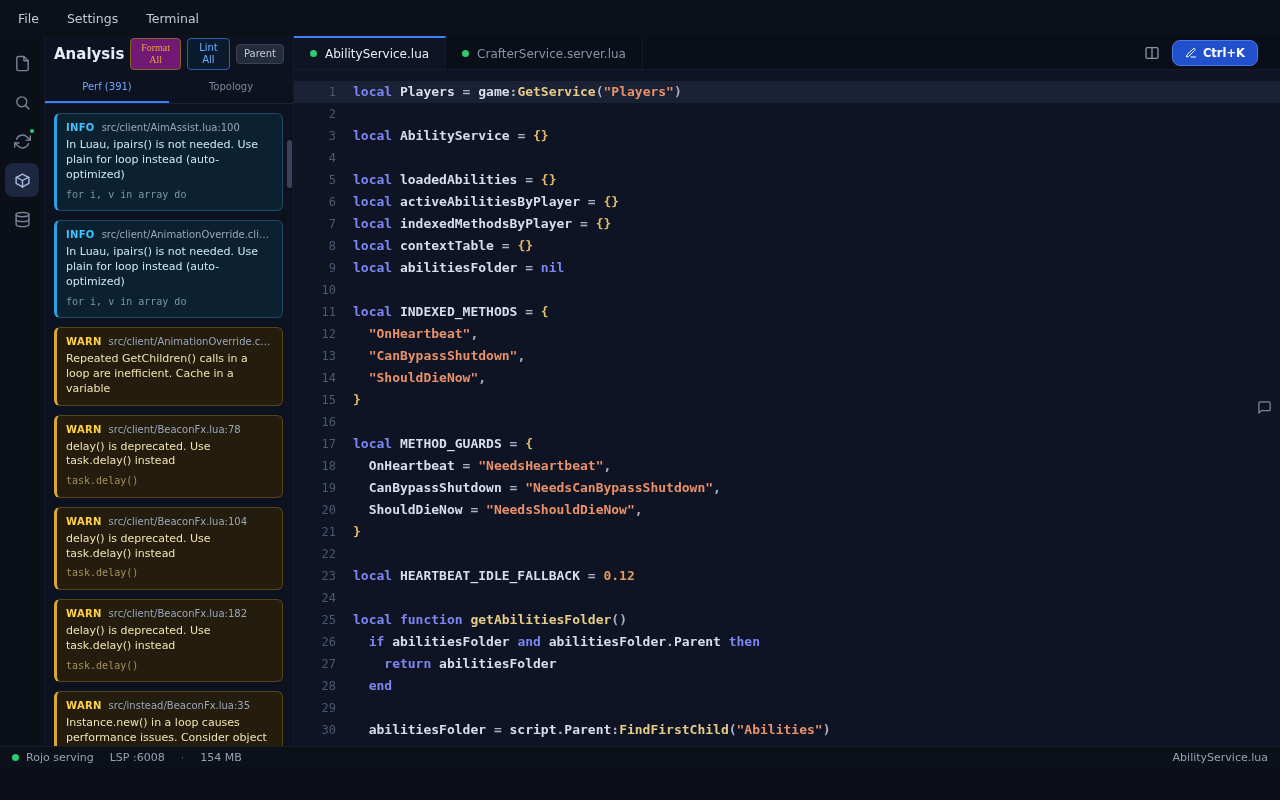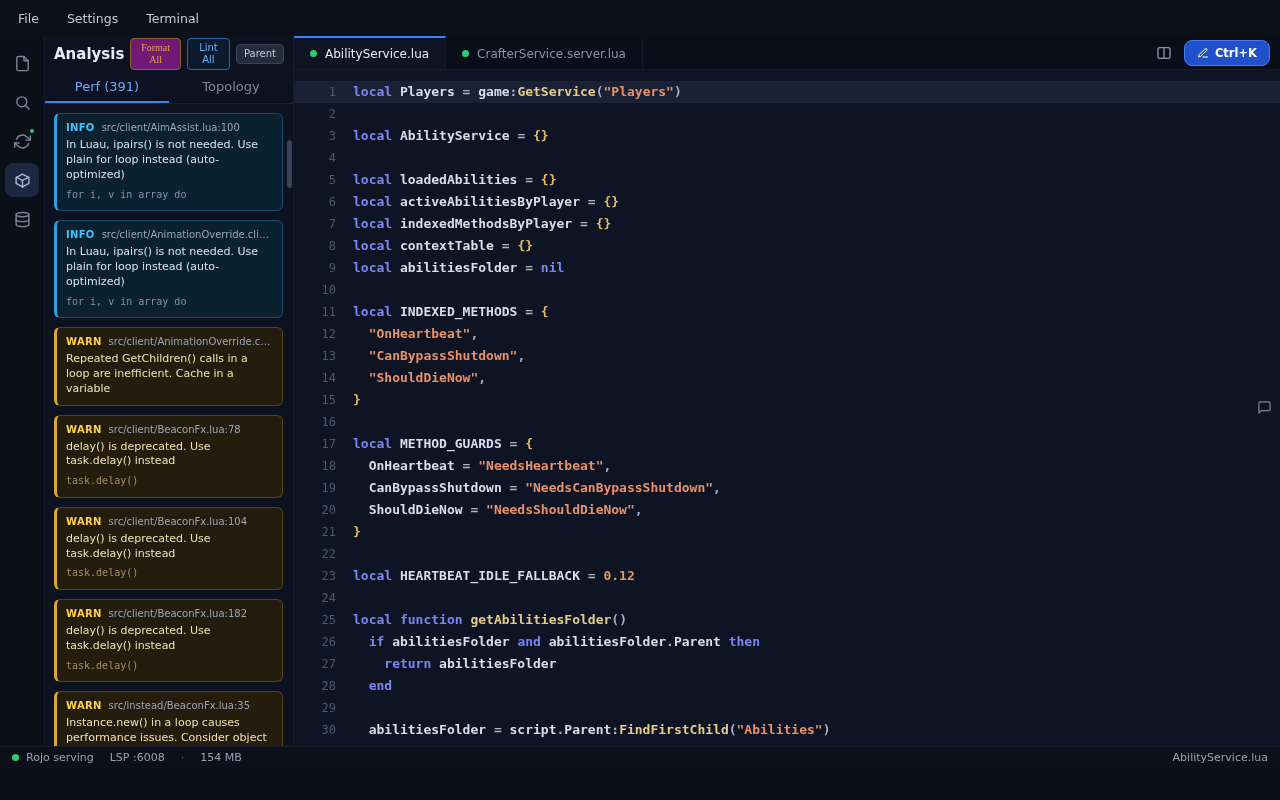--- a/index.html
+++ b/index.html
@@ -27,21 +27,21 @@
   .sidebar { width:250px; flex:none; background:#0d1220; border-left:1px solid #161c2c;
              border-right:1px solid #161c2c; display:flex; flex-direction:column; position:relative; }
   .sb-head { height:36px; flex:none; display:flex; align-items:center; padding:0 9px; gap:6px; }
   .sb-title { font-size:15px; font-weight:bold; color:#e8ecf4; margin-right:auto; }
   .sb-btn { font-size:10px; padding:3px 7px; border-radius:4px; border:1px solid; cursor:pointer;
             font-family:inherit; line-height:1.2; }
   .sb-btn.format { color:#e8a33d; border-color:#8a6220; background:#701a75;font-family:Liberation Serif, serif; }
   .sb-btn.lint { color:#6cb1ff; border-color:#2f5fa8; background:#0c1a2e; }
   .sb-btn.refresh { color:#c3c9d6; border-color:#3a4257; background:#242b3d; }
   .sb-tabs { height:32px; flex:none; display:flex; border-bottom:1px solid #1a2133; }
-  .sb-tab { flex:1; display:flex; align-items:center; justify-content:center; font-size:13px;
+  .sb-tab { flex:1; display:flex; align-items:center; justify-content:center; font-size:10px;
             color:#7d8698; cursor:pointer; border-bottom:2px solid transparent; }
   .sb-tab.active { color:#6ea8fe; border-bottom-color:#3b82f6; }
   .cards { flex:1; overflow:hidden; padding:9px 10px 0 9px; display:flex; flex-direction:column; gap:9px; }
   .card { border-radius:6px; padding:8px 9px; border:1px solid; border-left-width:3px; flex:none; }
   .card.info  { background:#0b2130; border-color:#1d4a66; border-left-color:#2da0e0; }
   .card.warn  { background:#241c0c; border-color:#57431a; border-left-color:#d9a92f; }
   .card-head { display:flex; gap:7px; align-items:flex-start; white-space:nowrap; overflow:hidden; }
   .badge { font-size:10px; font-weight:bold; letter-spacing:.3px; flex:none; }
   .info  .badge { color:#41c3ff; }
   .warn  .badge { color:#ffd24a; }
@@ -58,21 +58,21 @@
 
   
   .editor { flex:1; min-width:0; display:flex; flex-direction:column; background:#0e1424; position:relative; }
   .tabbar { height:34px; flex:none; background:#0a0e18; display:flex; align-items:stretch;
             border-bottom:1px solid #151b2b; }
   .etab { display:flex; align-items:center; gap:8px; padding:0 16px; font-size:12px; color:#8b93a7;
           border-right:1px solid #151b2b; border-top:2px solid transparent; cursor:pointer; white-space:nowrap; }
   .etab.active { background:#0e1424; color:#e9edf5; border-top-color:#3b82f6; }
   .gdot { width:7px; height:7px; border-radius:50%; background:#2ecc71; flex:none; }
   .tab-spacer { flex:1; }
-  .tb-right { display:flex; align-items:center; gap:12px; padding-right:10px; }
+  .tb-right { display:flex; align-items:center; gap:12px; padding-right:22px; }
   .split-btn { color:#8b93a7; cursor:pointer; display:flex; }
   .ctrlk { display:flex; align-items:center; gap:6px; background:#2050cc; border:1px solid #4b79ec;
            color:#fff; font-size:11.5px; font-weight:bold; border-radius:8px; padding:5px 12px;
            cursor:pointer; font-family:inherit; }
   .code { flex:1; overflow:hidden; padding-top:11px;
           font-family:"DejaVu Sans Mono","Liberation Mono",monospace; font-size:13px; }
   .code-line { display:flex; height:22px; line-height:22px; white-space:pre; }
   .code-line.current { background:#1a2134; }
   .ln { width:42px; flex:none; text-align:right; color:#4d5871; margin-right:17px; font-size:12px; }
   .lc { font-weight:600; }

